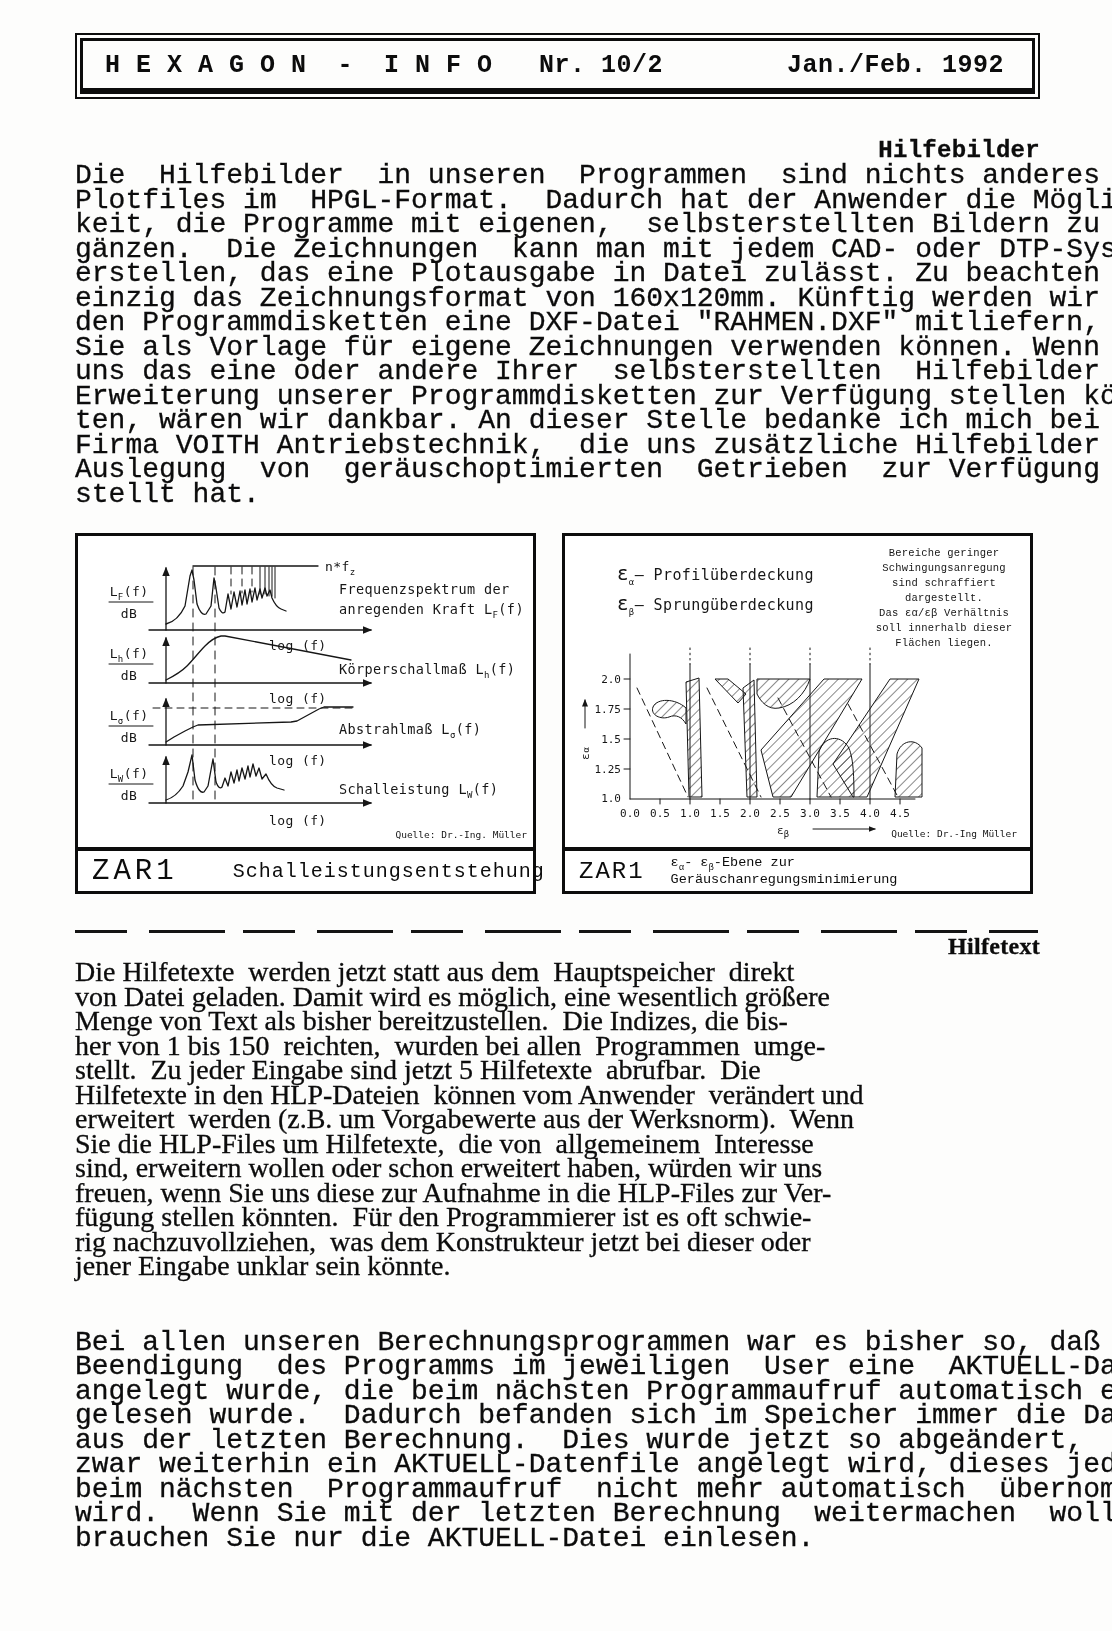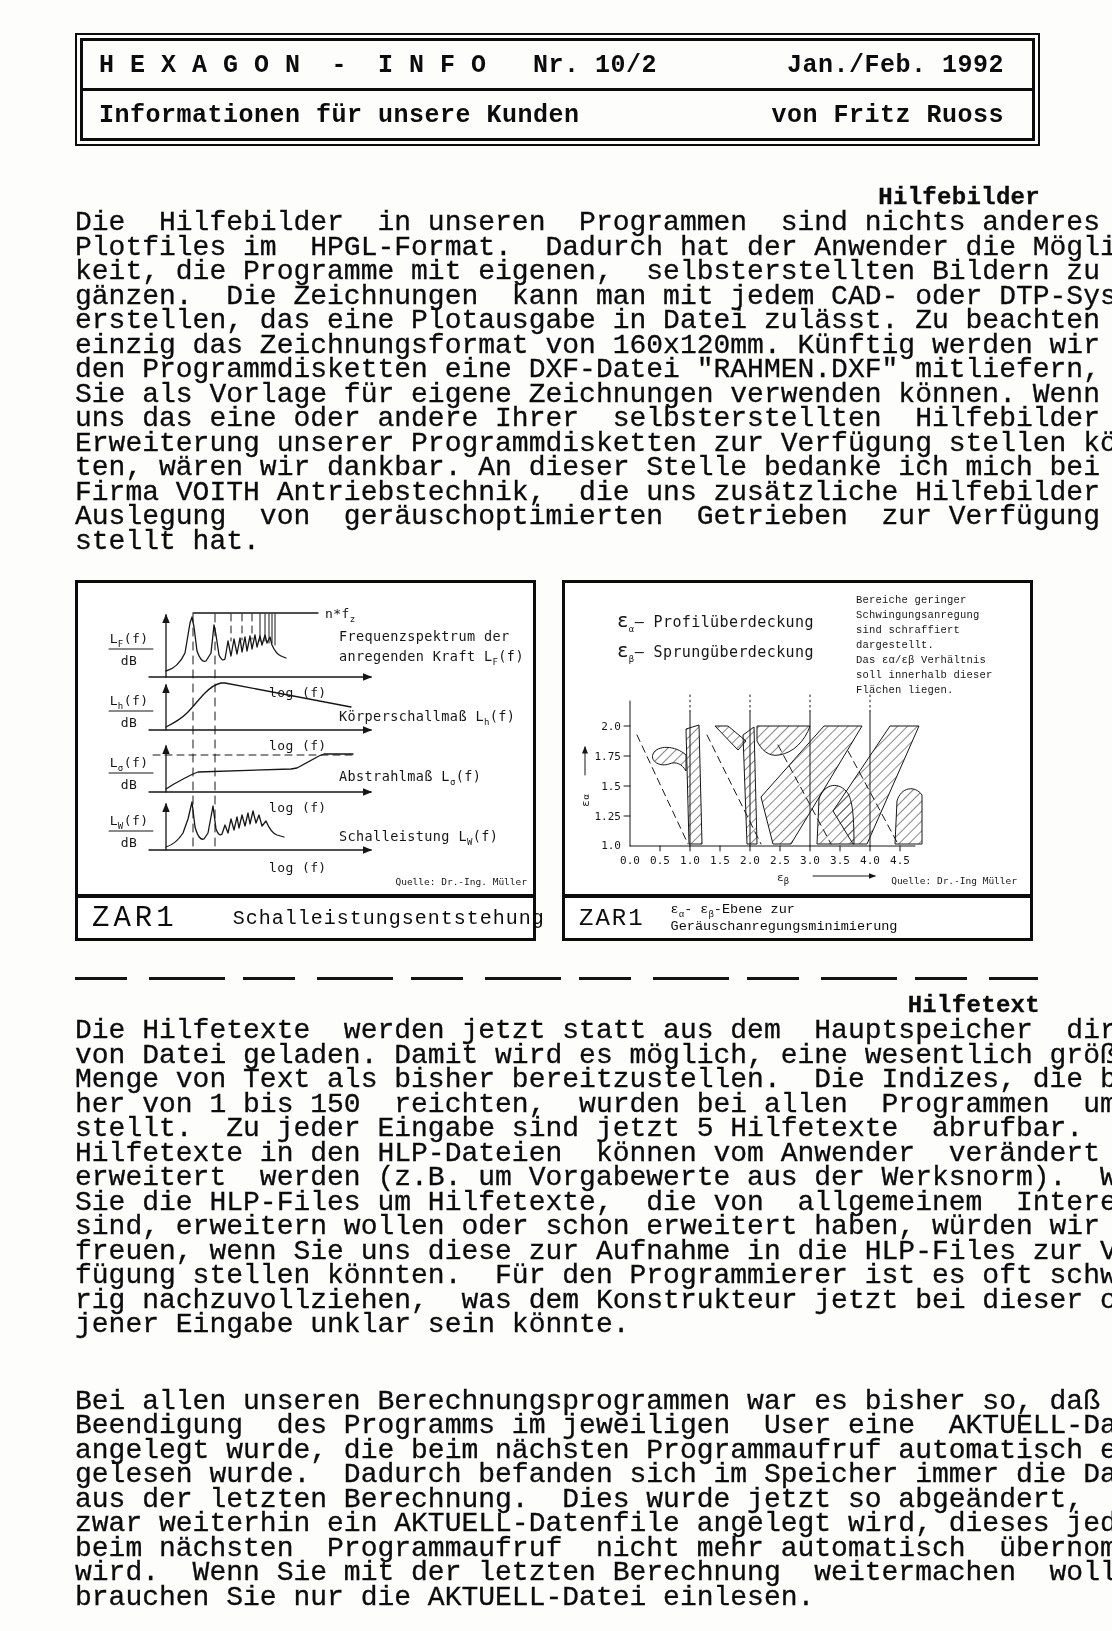--- a/index.html
+++ b/index.html
@@ -6,44 +6,44 @@
   body{
     width:1112px;height:1631px;overflow:hidden;
     background:#fdfdfc;color:#0c0c0c;
     font-family:"Liberation Mono","DejaVu Sans Mono",monospace;
   }
   .page{position:relative;width:1112px;height:1631px;padding:0 72px 0 75px;box-sizing:border-box;}
   
   .masthead{margin-top:33px;border:2px solid #0c0c0c;padding:3px;}
   .masthead-inner{border:3px solid #0c0c0c;}
   .mast-row{display:flex;justify-content:space-between;align-items:baseline;
-    padding:10px 28px 8px 16px;font-size:25px;font-weight:700;letter-spacing:.5px;white-space:pre;}
+    padding:10px 28px 8px 22px;font-size:25px;font-weight:700;letter-spacing:.5px;white-space:pre;}
   .mast-row.first{border-bottom:3px solid #0c0c0c;}
   
   .sec-heading{font-size:24px;font-weight:700;letter-spacing:.3px;margin:0;line-height:27px;text-align:right;
     -webkit-text-stroke:.3px #0c0c0c;}
   .sec-body{font-size:28px;line-height:24.5px;white-space:pre;margin:0;
     -webkit-text-stroke:.3px #0c0c0c;}
   .sec1{margin-top:38px;}
-  .sec2{margin-top:12px;}
+  .sec2{margin-top:0;font-family:Liberation Serif, serif;}
   .sec3{margin-top:52px;}
   
   .figrow{display:flex;gap:26px;margin-top:26px;}
   .figbox{border:3px solid #0c0c0c;background:#fff;position:relative;}
   .figbox.left{width:455px;text-align:center;}
   .figbox.right{width:465px;}
   .fig-footer{border-top:4px solid #0c0c0c;height:44px;display:flex;align-items:center;
     padding:16px 14px;box-sizing:border-box;}
   .prog{font-size:29px;letter-spacing:4px;font-weight:400;}
   .prog.small{font-size:24px;letter-spacing:2px;}
   .ftitle{font-size:20px;margin-left:55px;letter-spacing:1px;}
   .ftitle.small{font-size:13.5px;margin-left:26px;letter-spacing:0;}
   .ftitle sub{font-size:9px;}
-  .note-overlay{position:absolute;top:10px;right:14px;width:160px;
-    font-size:10.5px;line-height:15px;white-space:pre;color:#161616;letter-spacing:.2px;}
+  .note-overlay{position:absolute;top:10px;right:6px;width:160px;
+    font-size:10.5px;line-height:15px;white-space:pre;color:#161616;letter-spacing:.2px;text-align:center;}
   
   .pl{stroke:#161616;fill:none;stroke-width:1.3;stroke-linecap:round;stroke-linejoin:round;}
   .thin{stroke-width:1;}
   .dash{stroke-dasharray:7 5;}
   .ldash{stroke-dasharray:8 6;}
   .dot{stroke-dasharray:1.6 3.6;}
   .hatched{fill:url(#hatch);stroke:#161616;stroke-width:1;}
   text.fl{font-family:"DejaVu Sans Mono",monospace;font-size:13px;fill:#161616;letter-spacing:.4px;}
   text.fl2{font-family:"DejaVu Sans Mono",monospace;font-size:13.5px;fill:#161616;letter-spacing:.4px;}
   text.tick{font-family:"DejaVu Sans Mono",monospace;font-size:11px;fill:#161616;}
@@ -58,24 +58,20 @@
 </head>
 <body>
 
 <div class="page">
 
   <div class="masthead">
     <div class="masthead-inner">
       <div class="mast-row first">
         <span>H E X A G O N  -  I N F O   Nr. 10/2</span>
         <span>Jan./Feb. 1992</span>
-      </div>
-      <div class="mast-row">
-        <span>Informationen für unsere Kunden</span>
-        <span>von Fritz Ruoss</span>
       </div>
     </div>
   </div>
 
   <div class="sec1">
     <h2 class="sec-heading">Hilfebilder</h2>
     <div class="sec-body">Die  Hilfebilder  in unseren  Programmen  sind nichts anderes als
 Plotfiles im  HPGL-Format.  Dadurch hat der Anwender die Möglich-
 keit, die Programme mit eigenen,  selbsterstellten Bildern zu er-
 gänzen.  Die Zeichnungen  kann man mit jedem CAD- oder DTP-System

